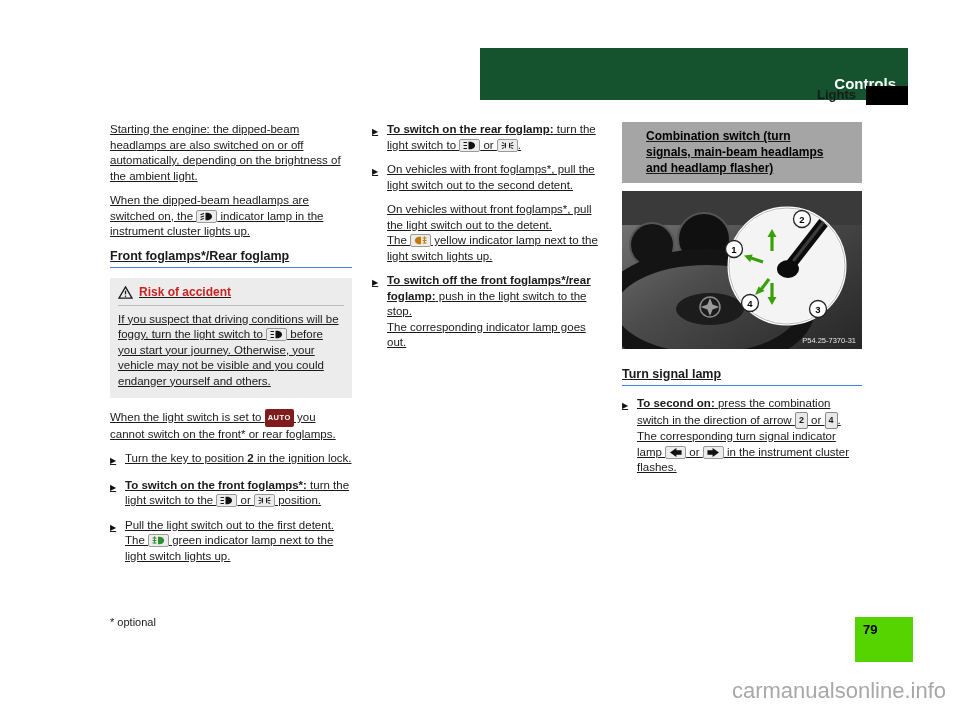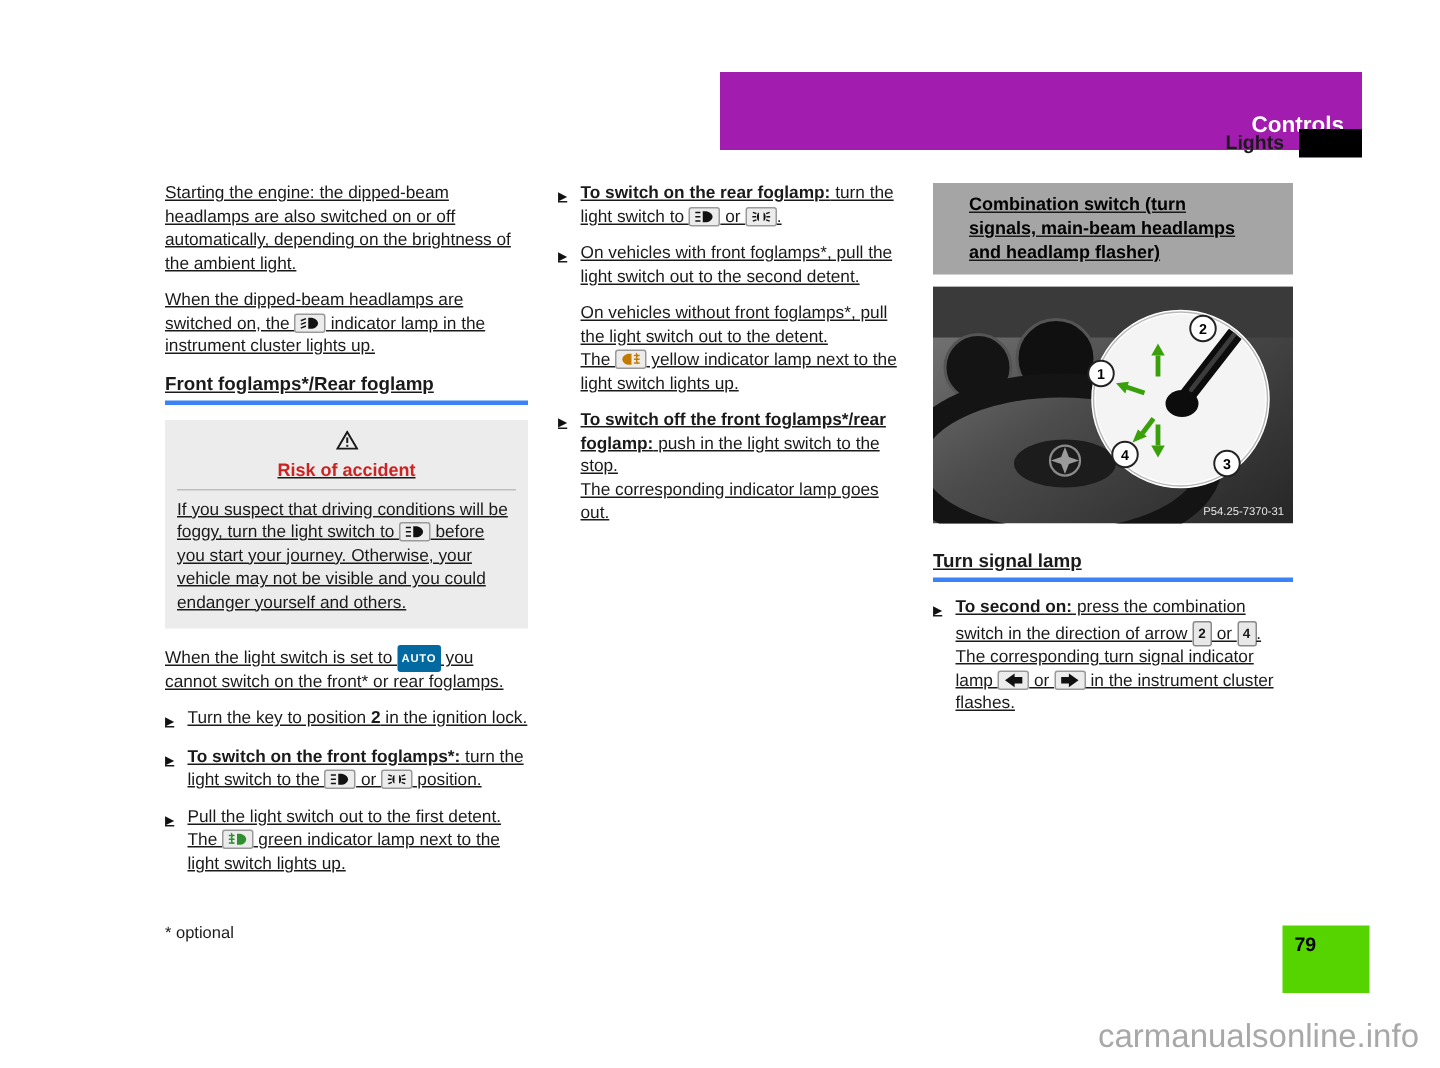--- a/index.html
+++ b/index.html
@@ -3,59 +3,59 @@
 <meta charset="utf-8">
 <style>
   * { box-sizing:border-box; }
   html,body { margin:0; padding:0; }
   body { width:960px; height:712px; position:relative; background:#ffffff;
          font-family:"Liberation Sans", sans-serif; color:#1a1a1a; overflow:hidden; }
   .page { position:absolute; inset:0; }
 
   
   .header-green { position:absolute; left:480px; top:48px; width:428px; height:52px;
-                  background:#a21caf; display:flex; align-items:flex-end; justify-content:flex-end;
+                  background:#14532d; display:flex; align-items:flex-end; justify-content:flex-end;
                   padding:0 12px 8px 0; }
   .header-green .sect { color:#fff; font-weight:bold; font-size:15px; }
   .subsect-row { position:absolute; left:480px; top:84px; width:428px; height:24px; }
   .subsect-row .subsect { position:absolute; right:52px; top:3px; font-weight:bold; font-size:13px; }
   .black-tab { position:absolute; right:0; top:2px; width:42px; height:19px; background:#000; }
 
   
   .col { position:absolute; font-size:11.5px; line-height:15.5px;text-decoration:underline; }
   .col1 { left:110px; top:122px; width:242px; }
   .col2 { left:372px; top:122px; width:232px; }
   .col3 { left:622px; top:122px; width:240px; }
 
   p { margin:0 0 9px; }
   .indent { margin-left:15px; }
   b { font-weight:bold; }
 
   h3.rule { font-size:12.5px; font-weight:bold; margin:5px 0 10px; padding-bottom:3px;
-            border-bottom:3px solid #3b82f6; }
+            border-bottom:1px solid #3b82f6; }
 
   .warnbox { background:#ececec; padding:7px 8px 9px; margin:0 0 11px; }
   .warn-title { color:#cc2222; font-weight:bold; font-size:12px; display:flex; align-items:center;
-                gap:6px; padding-bottom:4px; border-bottom:1px solid #bdbdbd; margin-bottom:6px;flex-direction:column; }
+                gap:6px; padding-bottom:4px; border-bottom:1px solid #bdbdbd; margin-bottom:6px; }
   .warn-title svg { flex:0 0 auto; }
 
   .bullet { display:flex; gap:5px; margin:0 0 9px;justify-content:flex-end; }
   .bm { flex:0 0 10px; padding-top:1px; color:#111; }
   .bm::before { content:"▶"; font-size:8px; }
   .bt { flex:1; }
 
   .infoblk { display:flex; gap:7px; margin:14px 0 0; }
   .info-glyph { flex:0 0 8px; font-family:"Liberation Serif", serif; font-weight:bold;
                 font-style:italic; font-size:13px; }
   .info-glyph::before { content:"i"; }
 
   .sym { display:inline-block; vertical-align:-2px; background:#ececec; border:1px solid #9a9a9a;
          border-radius:2px; padding:0 1px; line-height:0; }
   .sym svg { width:17px; height:11px; display:inline-block; }
-  .auto-badge { display:inline-block; background:#0369a1; color:#fff; font-size:7.5px; font-weight:bold;
+  .auto-badge { display:inline-block; background:#7f1d1d; color:#fff; font-size:7.5px; font-weight:bold;
                 padding:1px 3px; border-radius:2px; vertical-align:1px; letter-spacing:.5px; }
   .keycap { display:inline-block; background:#e8e8e8; border:1px solid #8a8a8a; font-size:9px;
             font-weight:bold; padding:0 3px; border-radius:2px; vertical-align:1px; }
 
   .graybox { background:#a5a5a5; color:#000; font-weight:bold; font-size:12px;
              padding:6px 24px; margin:0 0 8px; line-height:1.35; }
   .figure { position:relative; width:240px; height:158px; margin:0 0 18px; }
   .figure svg { display:block; }
 
   .footnote { position:absolute; left:110px; top:616px; font-size:11px; }

